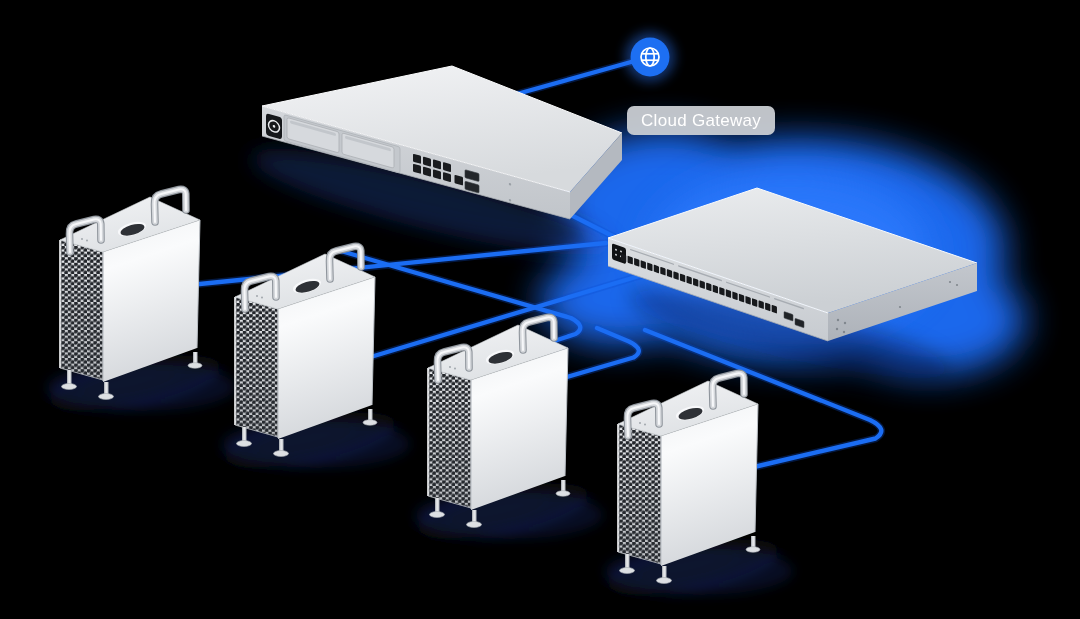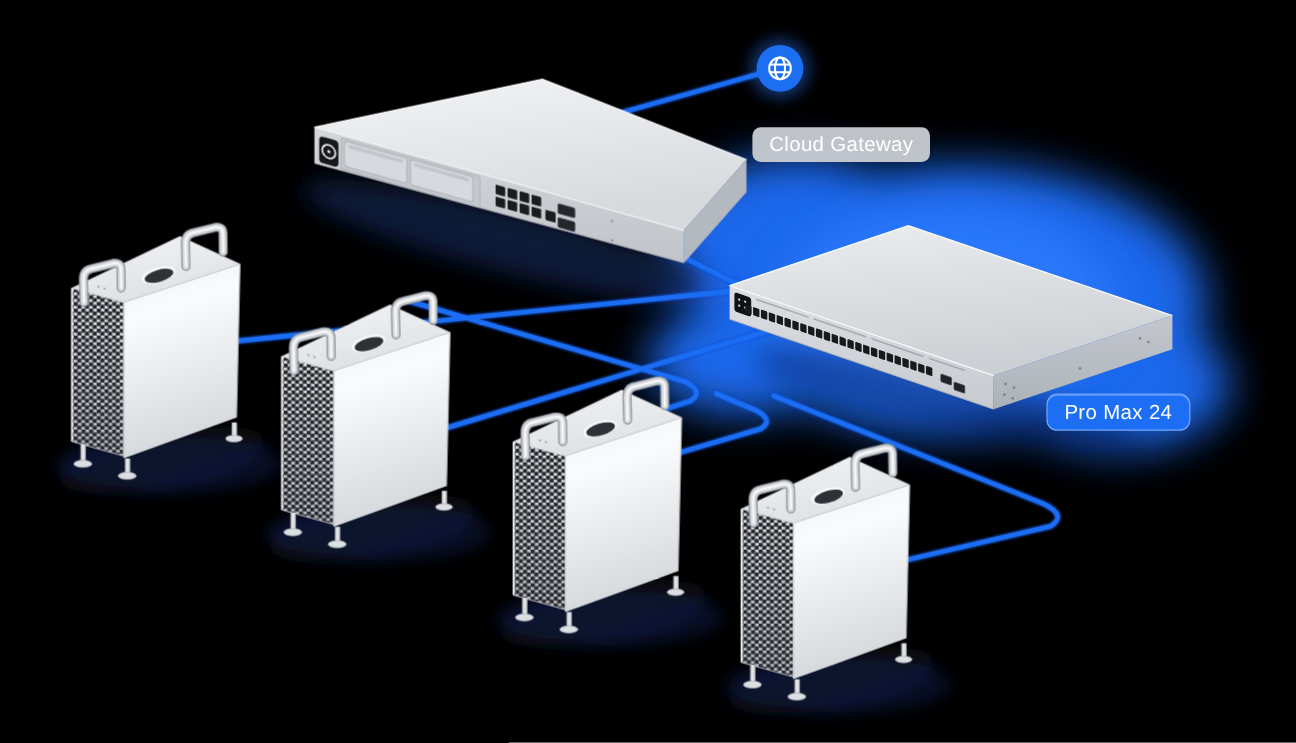--- a/index.html
+++ b/index.html
@@ -290,14 +290,13 @@
       </g>
   <g transform="translate(423,318)">
         <use href="#tower-template"></use>
       </g>
   <g transform="translate(613,374)">
         <use href="#tower-template"></use>
       </g>
 </svg>
 
   <div class="device-label label-gray">Cloud Gateway</div>
-  <div class="device-label label-blue">Pro Max 24</div>
 </div>
 
 </body></html>

